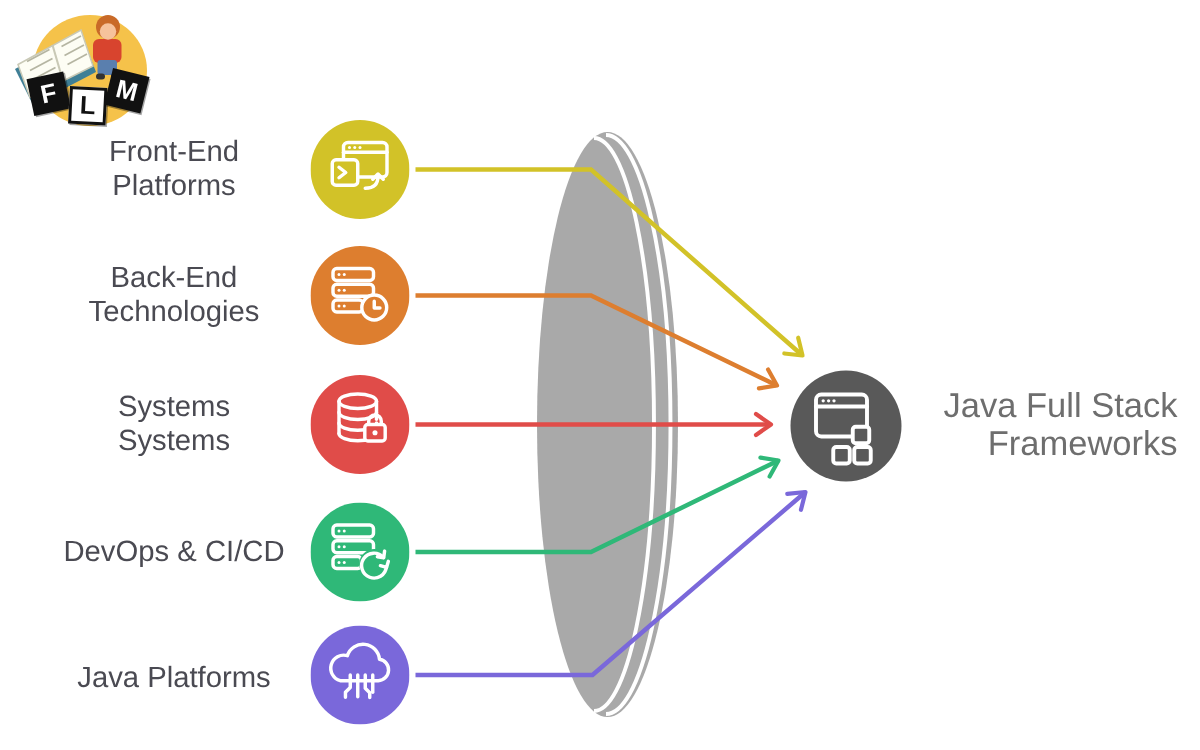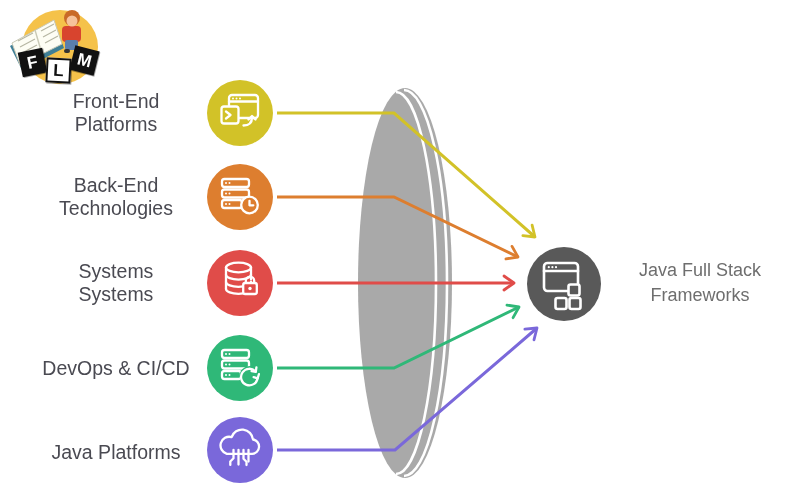--- a/index.html
+++ b/index.html
@@ -3,22 +3,22 @@
 <meta charset="utf-8">
 <style>
   html,body{margin:0;padding:0;background:#fff;}
   .stage{position:relative;width:800px;height:500px;background:#fff;overflow:hidden;
          font-family:"Liberation Sans", sans-serif;}
   .layer{position:absolute;left:0;top:0;}
   .title{position:absolute;left:100px;top:26px;width:640px;text-align:center;
          font-size:22.5px;font-weight:bold;color:#141414;letter-spacing:.3px;}
   .item-label{position:absolute;left:30px;width:172px;text-align:center;
               font-size:19.5px;line-height:23px;color:#4a4a52;}
-  .target-label{position:absolute;left:615px;top:258px;width:170px;text-align:center;
-                font-size:18px;line-height:25px;color:#6e6e6e;}
+  .target-label{position:absolute;left:615px;top:258px;width:170px;text-align:right;
+                font-size:23px;line-height:25px;color:#6e6e6e;}
   .icon{position:absolute;}
   
   .logo{position:absolute;left:4px;top:2px;width:104px;height:94px;}
   .logo-blob{position:absolute;left:18px;top:8px;width:76px;height:74px;border-radius:50%;
              background:#f5c24a;}
   .tile{position:absolute;width:25px;height:25px;display:flex;align-items:center;justify-content:center;
         font-weight:bold;font-size:17px;box-shadow:1px 1px 0 rgba(0,0,0,.35);}
   .tile-f{left:16px;top:48px;background:#111;color:#fff;transform:rotate(-12deg);}
   .tile-l{left:42px;top:56px;background:#fff;color:#111;border:2px solid #111;width:21px;height:21px;transform:rotate(3deg);}
   .tile-m{left:68px;top:46px;background:#111;color:#fff;transform:rotate(14deg);}

